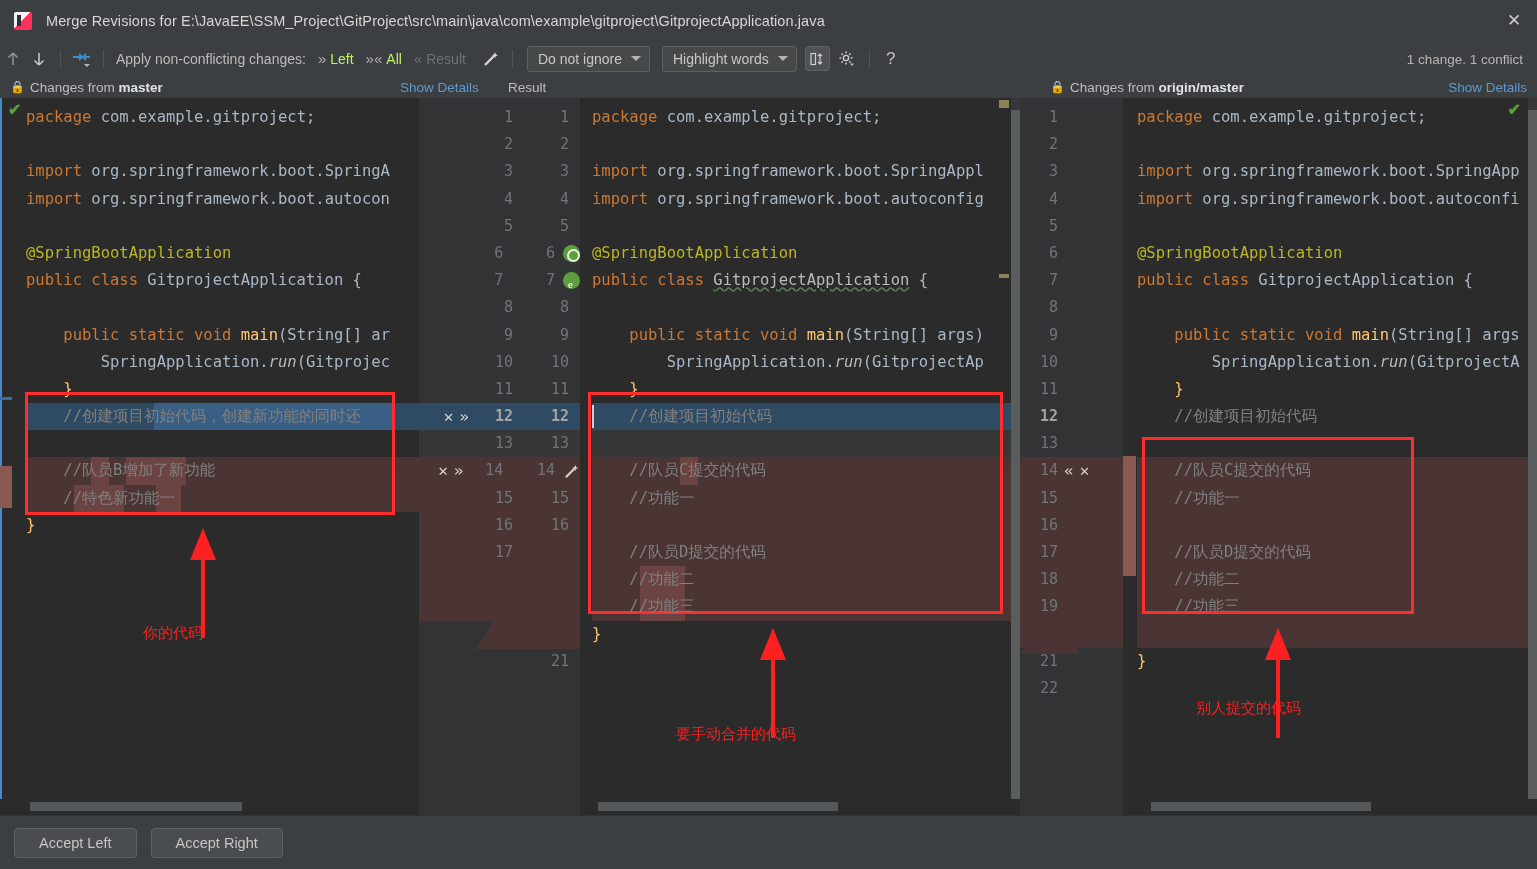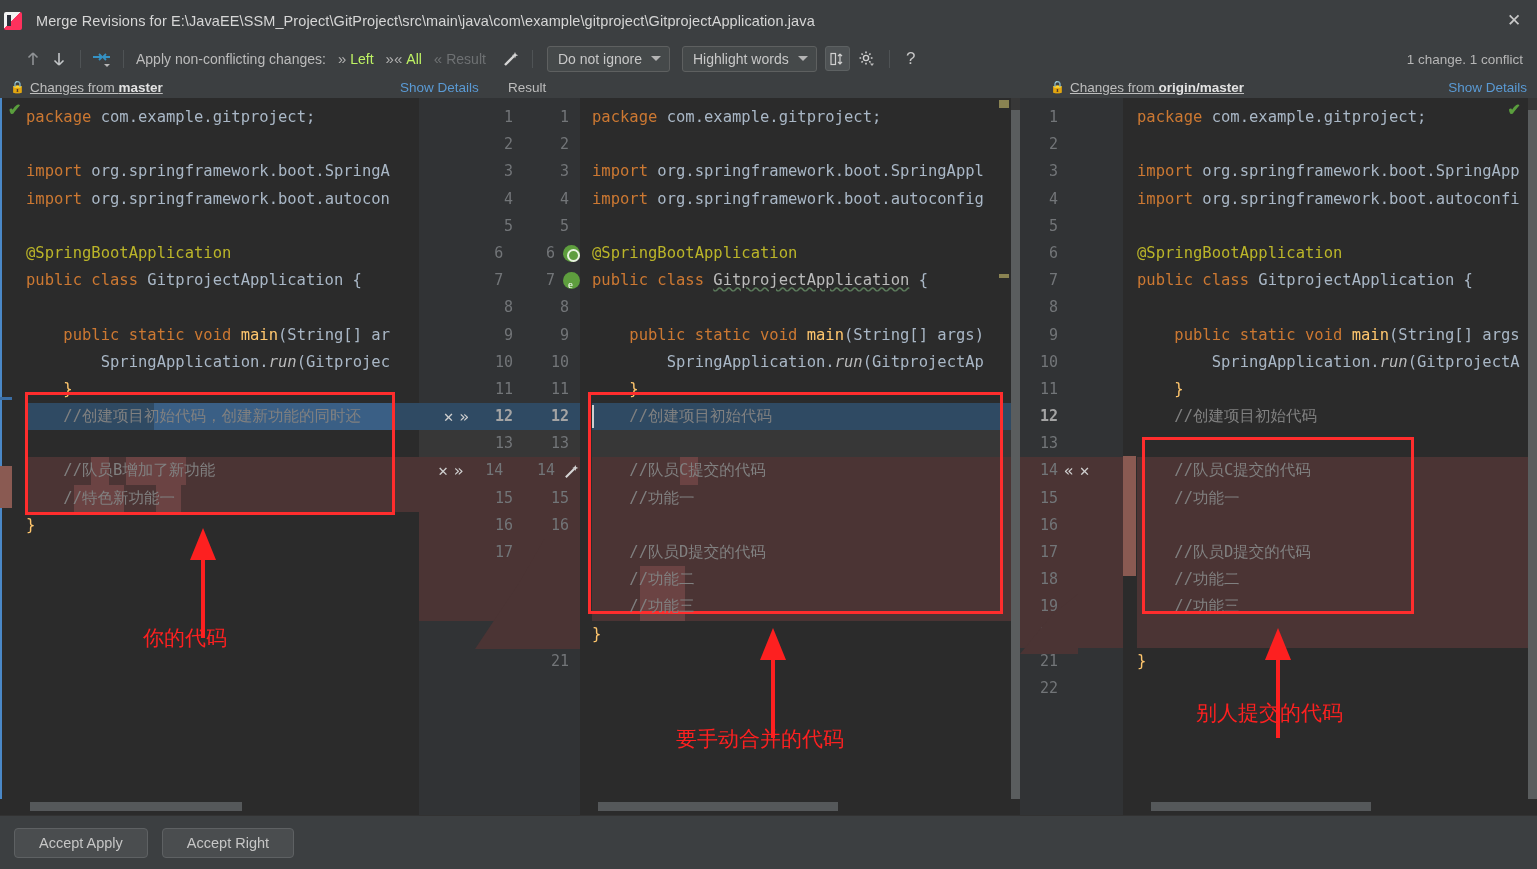--- a/index.html
+++ b/index.html
@@ -15,21 +15,21 @@
     width: 1537px; height: 869px;
     background: #3c3f41;
     display: flex; flex-direction: column;
   }
 
   
   .titlebar {
     height: 41px; flex: 0 0 41px;
     display: flex; align-items: center;
     background: #3c3f41;
-    padding-left: 4px;
+    padding-left: 14px;
     position: relative;
   }
   .app-icon {
     width: 18px; height: 18px; flex: 0 0 18px;
     margin-right: 14px;
     position: relative;
     background: linear-gradient(135deg,#f3f3f3 0%,#f3f3f3 46%,#fe315d 47%,#fe315d 100%);
     border-radius: 2px;
     overflow: hidden;
   }
@@ -50,21 +50,21 @@
     display: flex; align-items: center; justify-content: center;
     color: #c8c8c8; font-size: 17px; font-weight: 300;
     cursor: pointer;
   }
 
   
   .toolbar {
     height: 35px; flex: 0 0 35px;
     display: flex; align-items: center;
     background: #3c3f41;
-    padding-left: 20px;
+    padding-left: 0;
     position: relative;
   }
   .tb-btn {
     display: flex; align-items: center; justify-content: center;
     height: 26px; min-width: 26px;
     color: #9a9a9a;
     cursor: pointer;
     user-select: none;
   }
   .tb-sep {
@@ -118,21 +118,21 @@
     background: #3c3f41;
     font-size: 13.5px;
     position: relative;
   }
   .hs-left { position: absolute; left: 10px; display: flex; align-items: center; gap: 5px; }
   .hs-result { position: absolute; left: 508px; color: #bdbdbd; }
   .hs-details-l { position: absolute; left: 400px; color: #5a9ad4; cursor: pointer; }
   .hs-center-right { position: absolute; left: 1050px; display: flex; align-items: center; gap: 5px; }
   .hs-details-r { position: absolute; right: 10px; color: #5a9ad4; cursor: pointer; }
   .lock-ico { font-size: 12px; color: #c9b458; }
-  .hs-txt { color: #bdbdbd; text-decoration: underline; }
+  .hs-txt { color: #bdbdbd; }
   .hs-txt b { color: #e2e2e2; }
 
   
   .editors {
     flex: 1 1 auto;
     display: flex;
     position: relative;
     background: #2b2b2b;
     min-height: 0;
   }
@@ -230,21 +230,21 @@
 
   
   .ann-box {
     position: absolute;
     border: 3px solid #ff2d2d;
     pointer-events: none;
   }
   .ann-text {
     position: absolute;
     color: #fd2020;
-    font-size: 21px;
+    font-size: 15px;
     font-family: "DejaVu Sans", sans-serif;
     white-space: nowrap;
   }
   .ann-arrow { position: absolute; }
 
   
   .bottombar {
     height: 54px; flex: 0 0 54px;
     background: #3c3f41;
     display: flex; align-items: center;
@@ -651,17 +651,17 @@
 
     <div class="ann-box" style="left:1142px;top:339px;width:272px;height:177px;"></div>
     <svg class="ann-arrow" style="left:1253px;top:528px;" width="50" height="112" viewBox="0 0 50 112">
       <path d="M25 112 L25 30" stroke="#fd2020" stroke-width="4" fill="none"></path>
       <path d="M25 2 L38 34 L12 34 Z" fill="#fd2020"></path>
     </svg>
     <div class="ann-text" style="left:1196px;top:601px;">别人提交的代码</div>
   </div>
 
   <div class="bottombar">
-    <button class="btn plain">Accept Apply</button>
+    <button class="btn plain">Accept Left</button>
     <button class="btn plain">Accept Right</button>
   </div>
 
 </div>
 
 </body></html>

